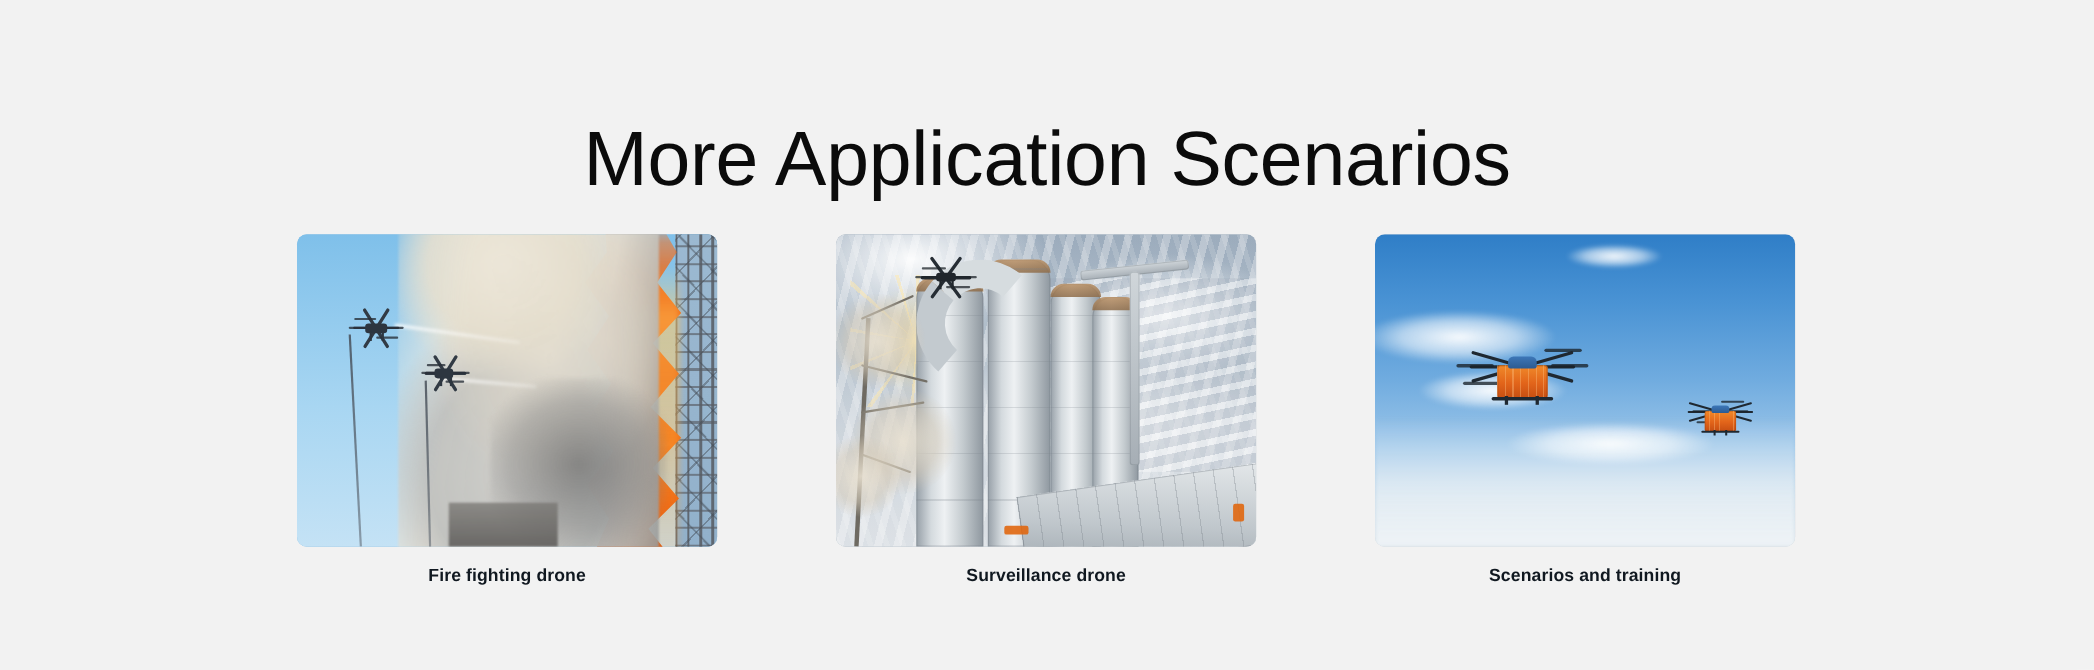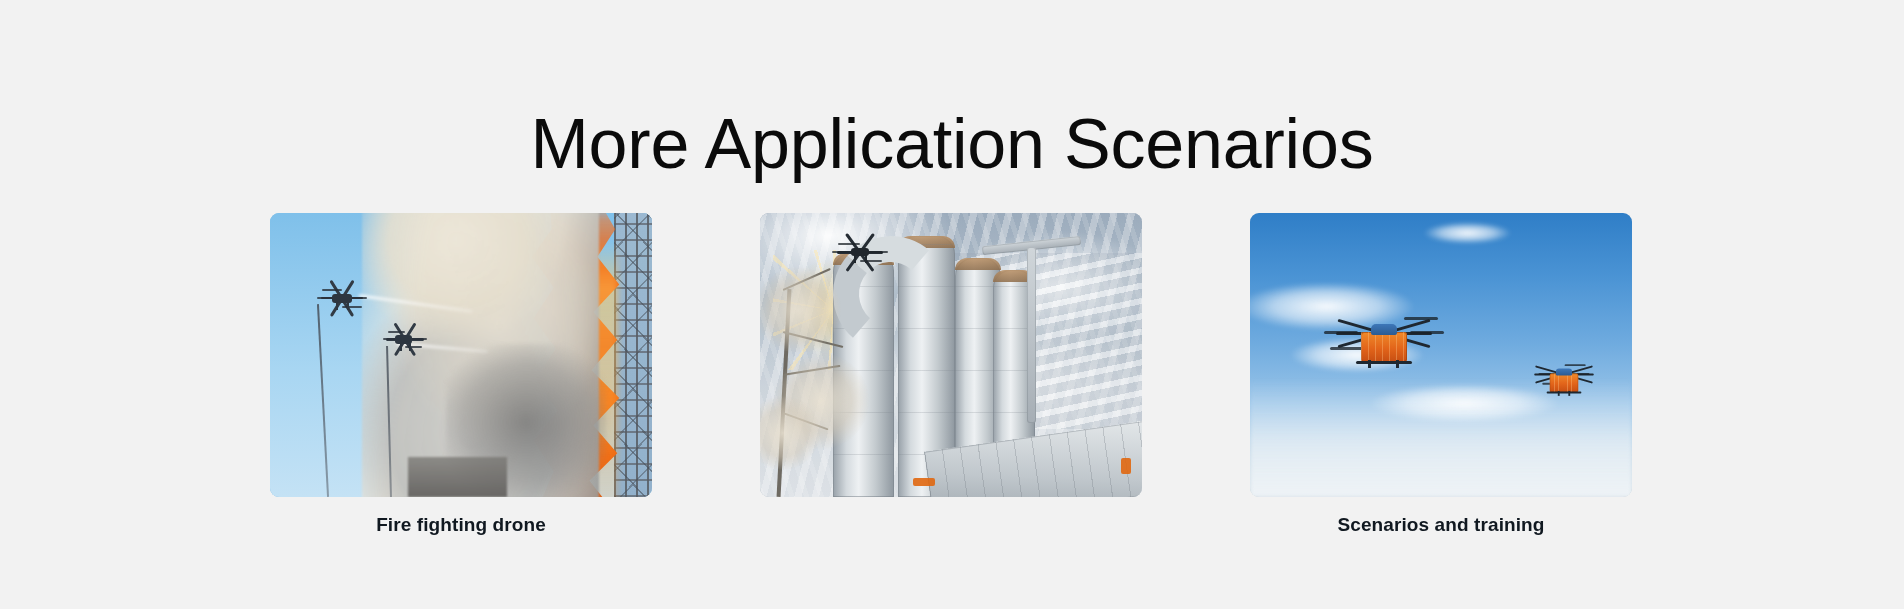--- a/index.html
+++ b/index.html
@@ -58,21 +58,21 @@
     width: 382px;
     height: 284px;
     border-radius: 9px;
     overflow: hidden;
     background: #cfd6db;
   }
 
   .card-caption {
     margin-top: 17px;
     text-align: center;
-    font-size: 19px;
+    font-size: 16px;
     font-weight: 700;
     color: #101820;
     letter-spacing: 0.1px;
     line-height: 1.2;
   }
 
   
   .scene-fire { position:absolute; inset:0; background:#86c5ee; }
   .fire-sky {
     position:absolute; inset:0;
@@ -460,20 +460,21 @@
             <div class="rotor" style="left:-4px;"></div>
             <div class="rotor" style="right:-4px;"></div>
             <div class="rotor" style="left:2px; margin-top:-9px;"></div>
             <div class="rotor" style="right:2px; margin-top:8px;"></div>
             <div class="body"></div>
             <div class="leg" style="margin-left:-6px;"></div>
             <div class="leg" style="margin-left:5px;"></div>
           </div>
         </div>
       </div>
+      <div class="card-caption">Surveillance drone</div>
     </div>
 
     <div class="card">
       <div class="card-media" role="img" aria-label="Two orange and blue multirotor delivery drones flying against a blue sky with clouds">
         <div class="scene-edu">
           <div class="edu-sky"></div>
 
           <div class="edu-cloud" style="left:-6%; top:22%; width:52%; height:22%;"></div>
           <div class="edu-cloud" style="left:8%; top:42%; width:40%; height:16%;"></div>
           <div class="edu-cloud" style="left:28%; top:58%; width:56%; height:18%;"></div>

